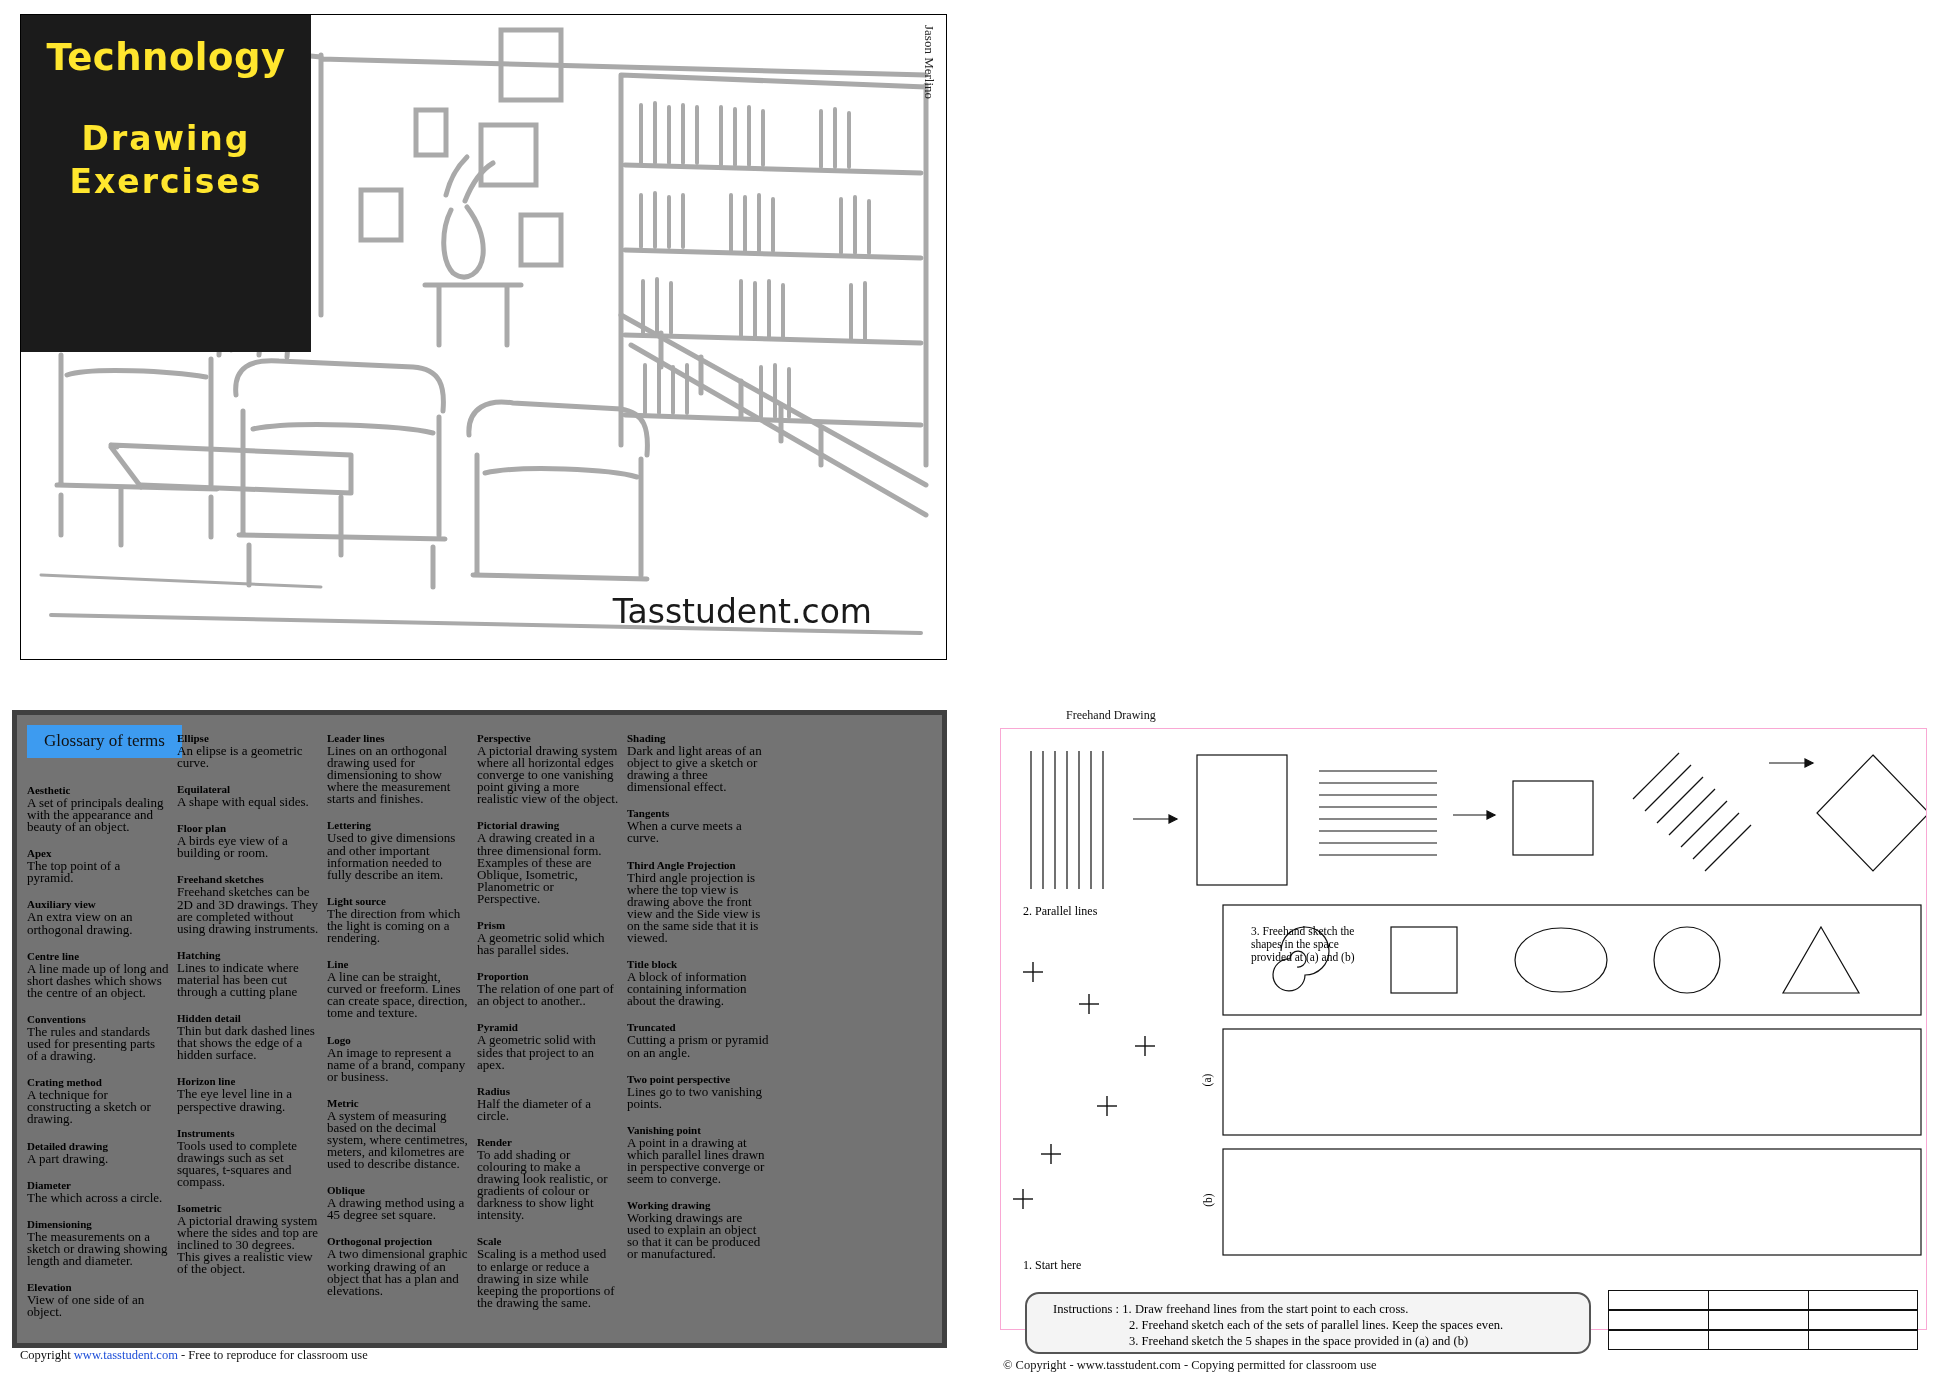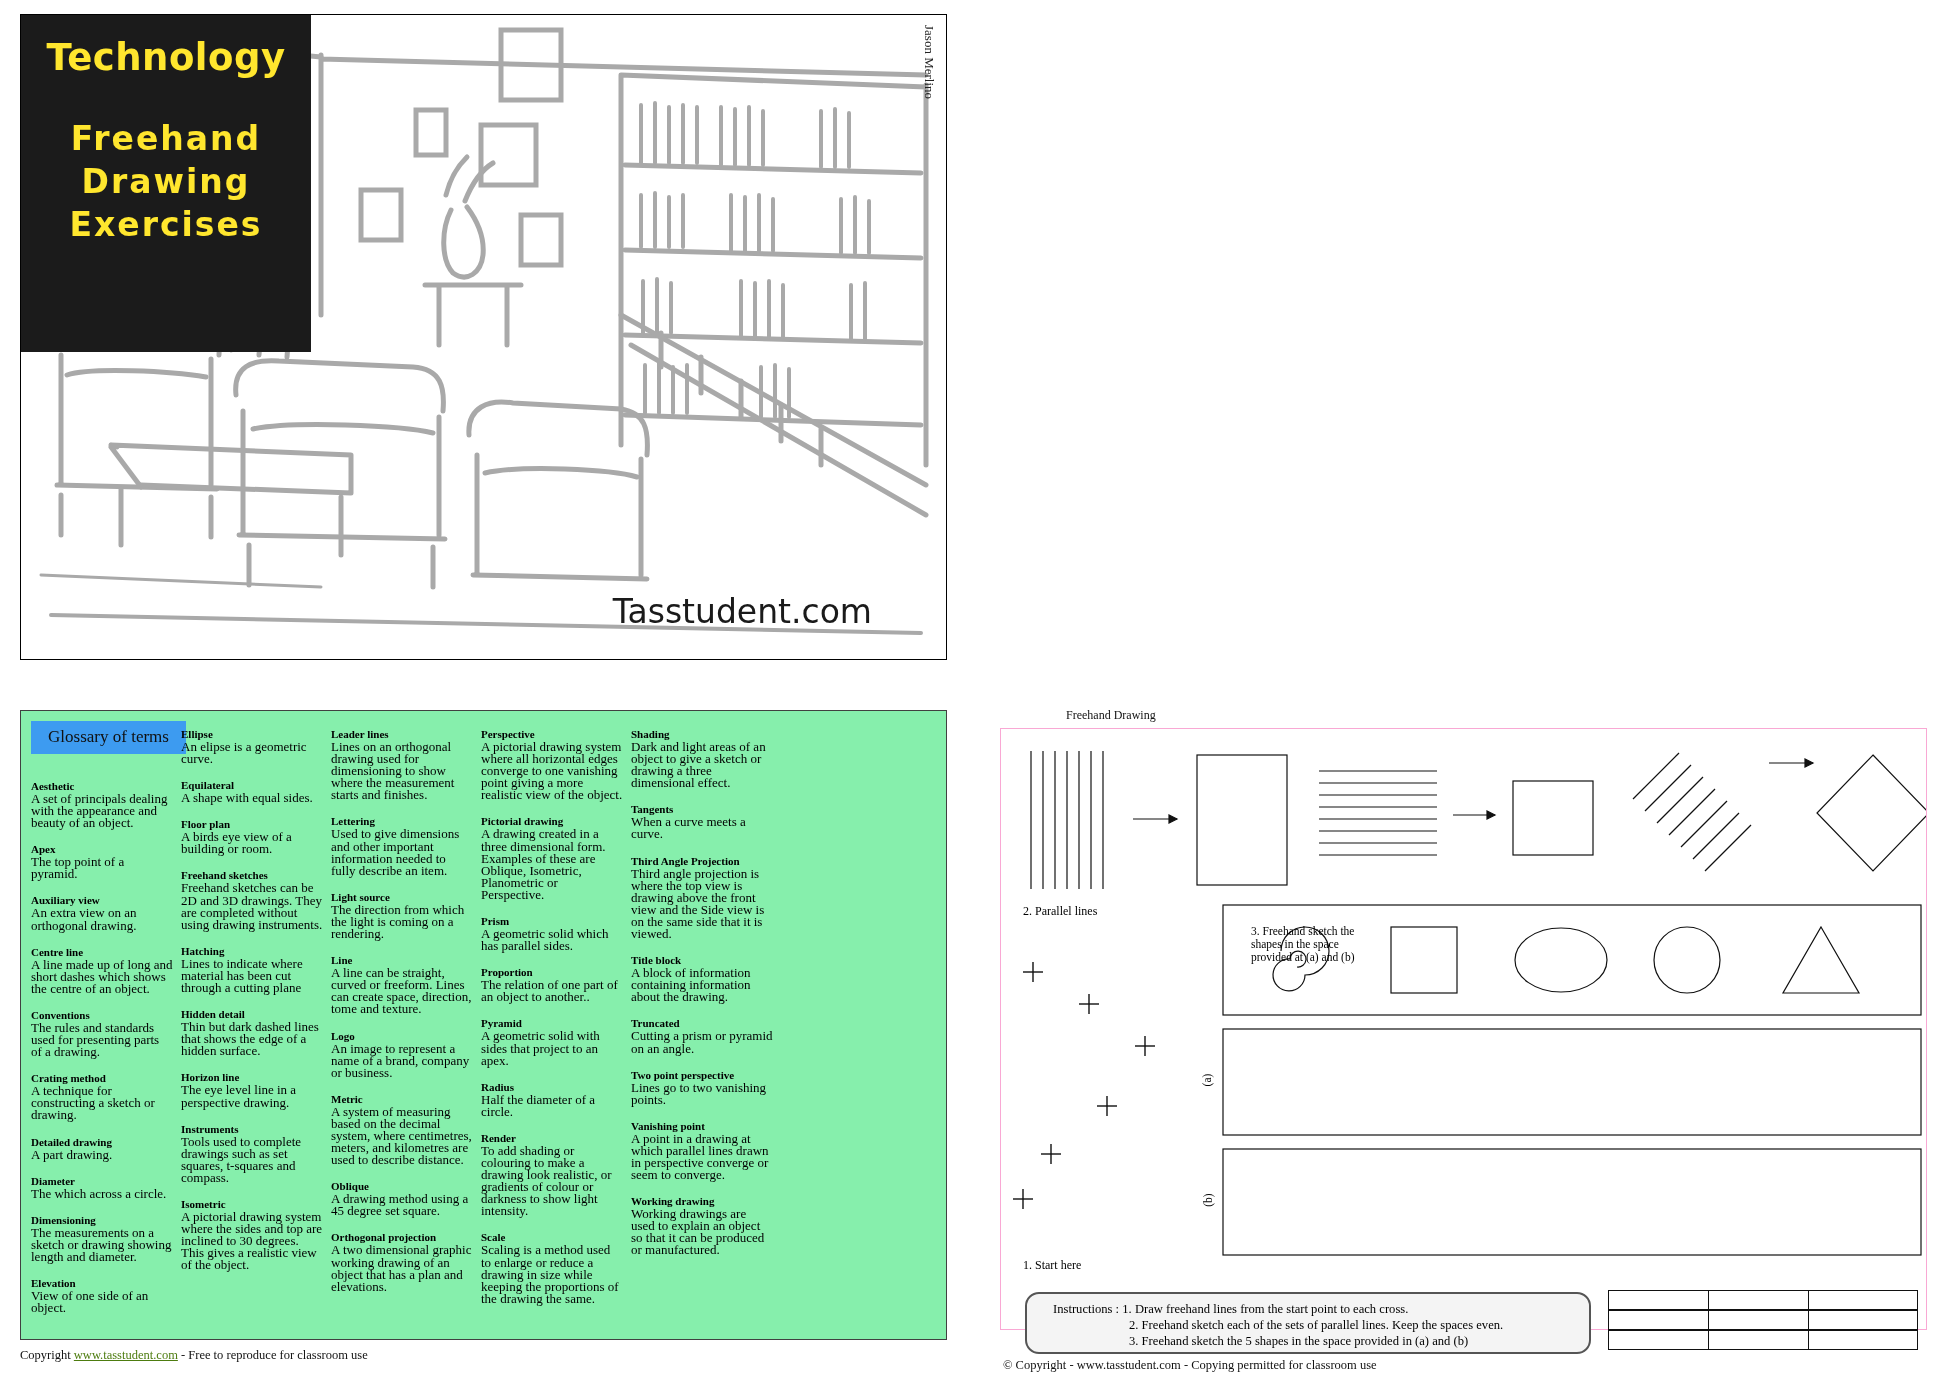--- a/index.html
+++ b/index.html
@@ -17,24 +17,24 @@
 
   
   .cover{position:absolute;left:20px;top:14px;width:925px;height:644px;border:1px solid #000;overflow:hidden;background:#fff;}
   .cover-title{position:absolute;left:0;top:0;width:290px;height:337px;background:#1b1b1b;z-index:5;}
   .cover-title .t1{color:#ffe62e;font-family:"DejaVu Sans",sans-serif;font-weight:bold;font-size:37px;line-height:42px;text-align:center;padding:22px 8px 0 8px;letter-spacing:.5px;}
   .cover-title .t2{color:#ffe62e;font-family:"DejaVu Sans",sans-serif;font-weight:bold;font-size:33px;line-height:43px;text-align:center;padding-top:38px;letter-spacing:2px;}
   .author{position:absolute;right:9px;top:10px;font-size:13px;font-family:"Liberation Serif",serif;color:#222;
           writing-mode:vertical-rl;z-index:6;}
   .tass-mark{position:absolute;right:74px;bottom:28px;font-family:"DejaVu Sans",sans-serif;font-size:33px;color:#1a1a1a;z-index:6;}
   .sketch{position:absolute;inset:0;z-index:1;}
-  .copy a,.lnk{color:#4d7c0f;text-decoration:underline;}
+  .copy a,.lnk{color:#1d4ed8;}
 
   
-  .gl-box{position:absolute;left:20px;top:16px;width:925px;height:628px;border:1px solid #404040;background:#86efac;overflow:hidden;}
+  .gl-box{position:absolute;left:12px;top:16px;width:925px;height:628px;border:5px solid #404040;background:#737373;overflow:hidden;}
   .gl-banner{position:absolute;left:10px;top:10px;width:155px;background:#3d9bf0;color:#111;
              font-size:17px;text-align:center;padding:6px 0 7px 0;font-family:"Liberation Serif",serif;}
   .gl-cols{position:absolute;left:10px;top:16px;width:905px;display:flex;gap:0;}
   .gl-col{width:150px;padding-right:8px;box-sizing:border-box;}
   .gl-col.first{padding-top:52px;}
   .gl-term{font-weight:bold;font-size:11px;line-height:14px;margin-top:13px;color:#000;}
   .gl-term:first-child{margin-top:0;}
   .gl-def{font-size:13px;line-height:12.1px;color:#000;}
   .gl-copy{position:absolute;left:20px;top:654px;font-size:12.5px;color:#111;}
 
@@ -121,21 +121,20 @@
           <path d="M30 600 L900 618" stroke-width="4"></path>
           <path d="M20 560 L300 572" stroke-width="3"></path>
         </g>
       </svg>
 
       <div class="cover-title">
         <div class="t1">
           <div>Technology</div>
         </div>
         <div class="t2">
-          <div>Freehand</div>
           <div>Drawing</div>
           <div>Exercises</div>
         </div>
       </div>
 
       <div class="author">Jason Merlino</div>
       <div class="tass-mark">Tasstudent.com</div>
     </div>
   </div>
 

